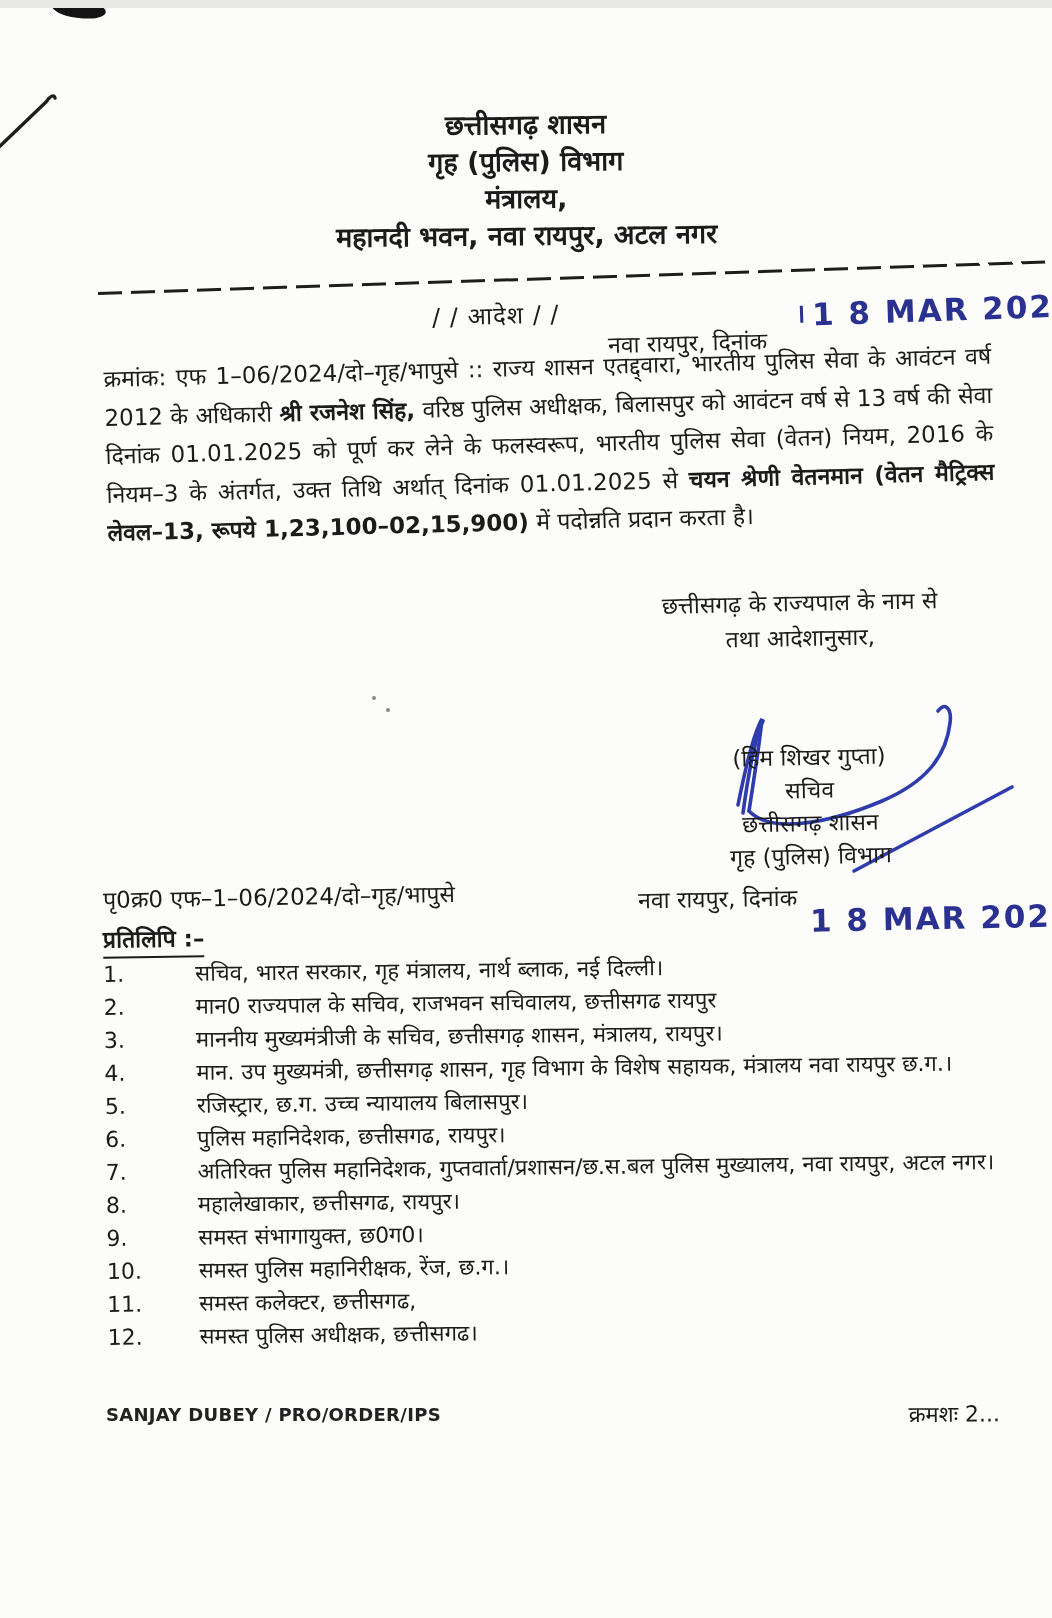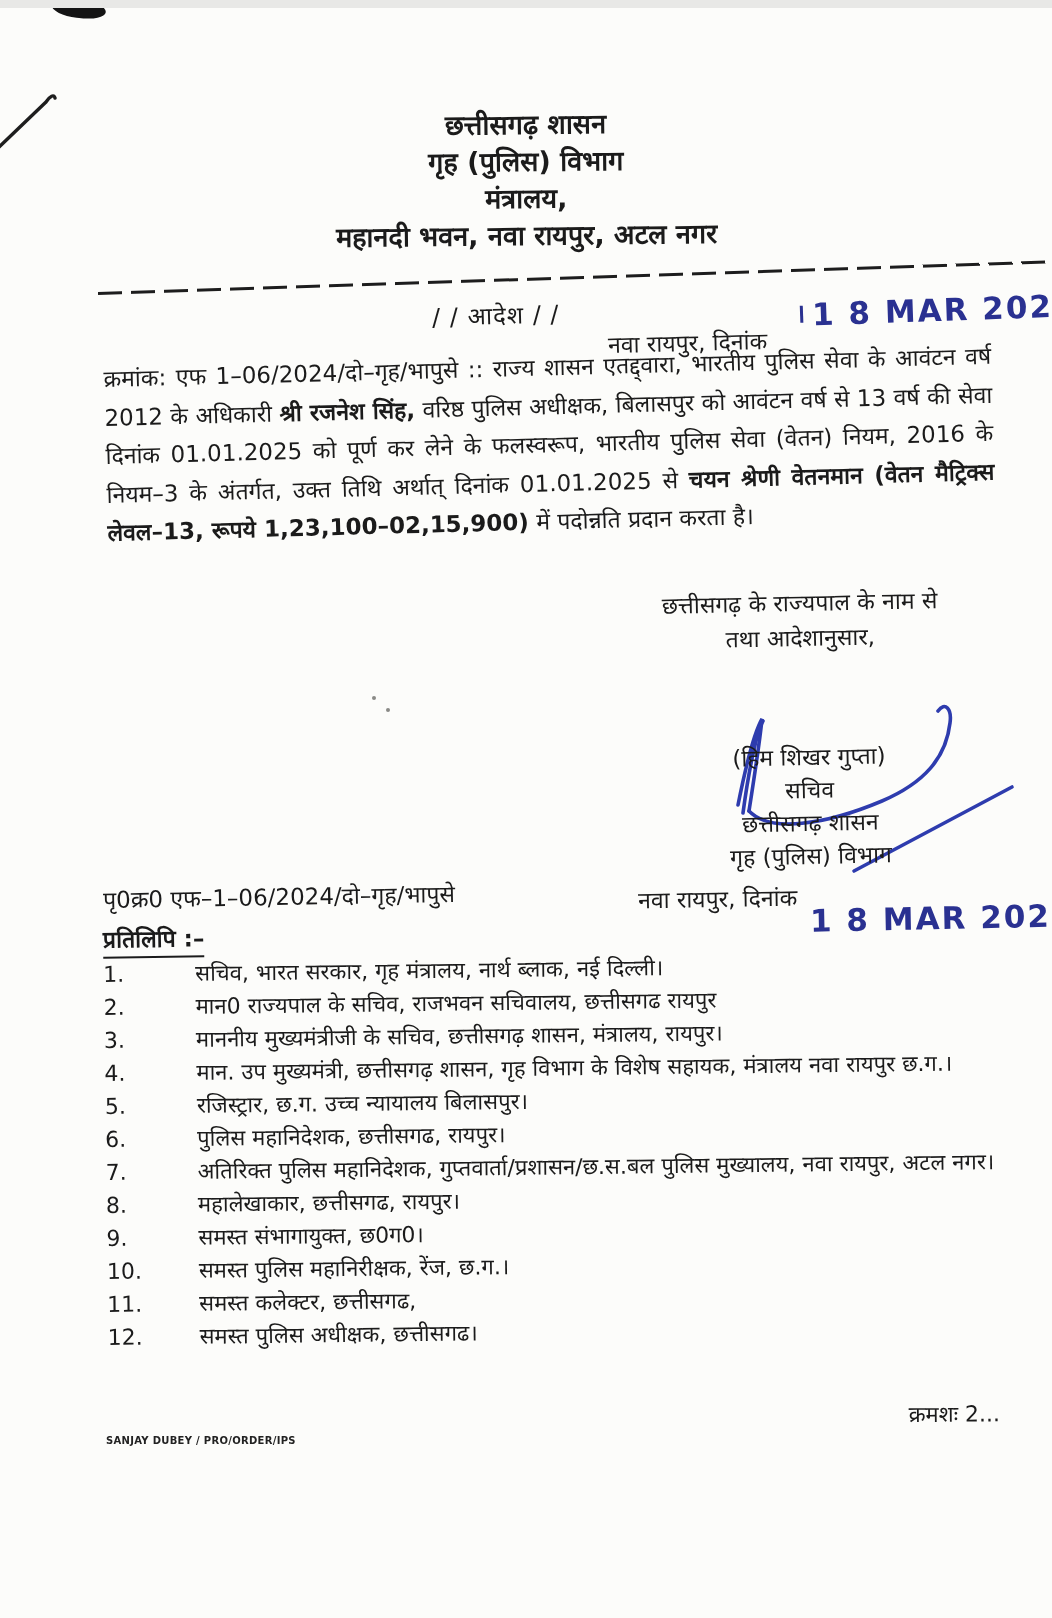--- a/index.html
+++ b/index.html
@@ -76,22 +76,22 @@
     top:950px;left:103px;width:902px;
     font-size:22px;line-height:33px;
     transform:rotate(-0.7deg);transform-origin:left top;
   }
   .copy-row{display:grid;grid-template-columns:92px 1fr;align-items:start;}
   .continuation{
     top:1390px;left:830px;width:170px;text-align:right;
     font-size:22px;transform:rotate(-0.5deg);
   }
   .doc-footer{
-    top:1427px;left:106px;
-    font-size:10px;font-weight:700;letter-spacing:0.3px;color:#222;
+    top:1396px;left:106px;
+    font-size:18px;font-weight:700;letter-spacing:0.3px;color:#222;
     font-family:"DejaVu Sans",sans-serif;
   }
   
   .smudge{
     top:-9px;left:52px;width:54px;height:19px;background:#141414;
     border-radius:45% 55% 50% 50%;transform:rotate(7deg);
   }
   .speck{width:4px;height:4px;border-radius:50%;background:#8a8a86;}
   .speck-1{top:688px;left:372px;}
   .speck-2{top:700px;left:386px;}

